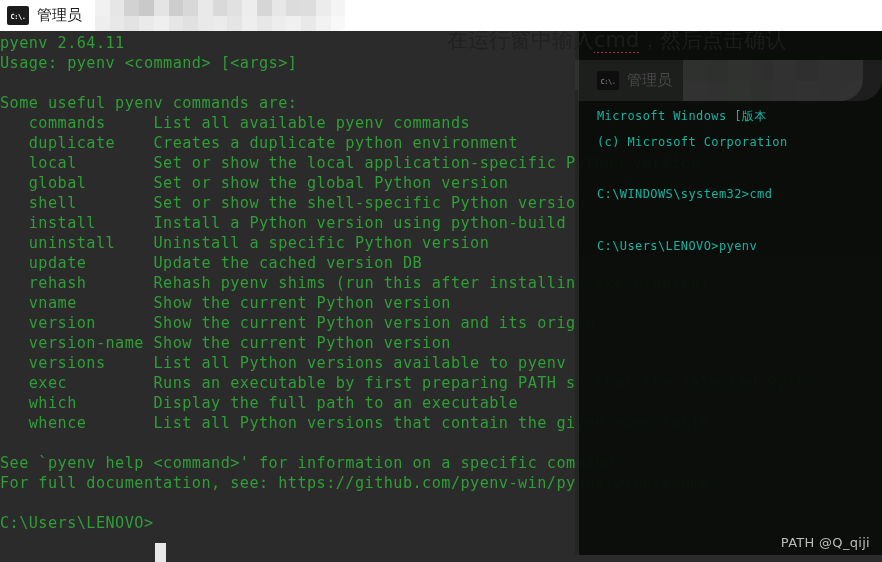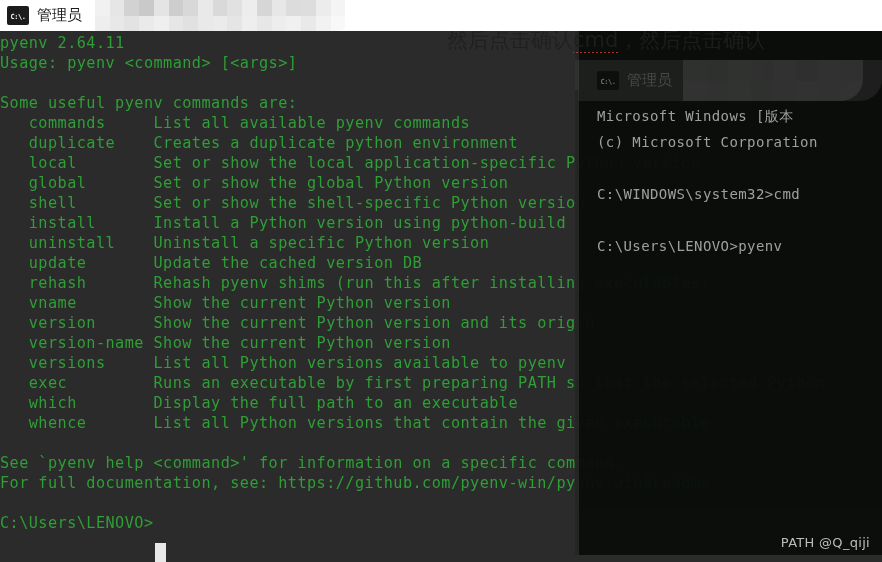--- a/index.html
+++ b/index.html
@@ -208,23 +208,23 @@
     border-bottom-right-radius: 22px;
   }
   .ghost-title-blur .mrow { display: flex; height: 50%; }
   .ghost-title-blur .mcell { flex: 1 1 auto; }
   .ghost-term {
     position: absolute;
     left: 22px;
     top: 72px;
     margin: 0;
     font-family: "DejaVu Sans Mono", monospace;
-    font-size: 14px;
+    font-size: 12px;
     line-height: 26px;
-    color: #a3a3a3;
+    color: #14b8a6;
     white-space: pre;
     letter-spacing: 0.4px;
   }
   .ghost-left-strip {
     position: absolute;
     left: 0px;
     top: 29px;
     width: 4px;
     height: 30px;
     background: #3d3d3d;
@@ -342,21 +342,21 @@
     </div>
     <pre class="ghost-term">Microsoft Windows [版本
 (c) Microsoft Corporation
 
 C:\WINDOWS\system32&gt;cmd
 
 C:\Users\LENOVO&gt;pyenv</pre>
   </div>
 
   <div class="annotation">
-    <span>然后点击确认</span><span class="spell-err">cmd</span><span>，然后点击确认</span>
+    <span>在运行窗中输入</span><span class="spell-err">cmd</span><span>，然后点击确认</span>
   </div>
 
   <div class="watermark">PATH @Q_qiji</div>
 
   <div class="titlebar">
     <div class="cmd-icon">
       <div class="cmd-glyph">C:\.</div>
     </div>
     <div class="title-text">管理员</div>
     <div class="title-blur">

